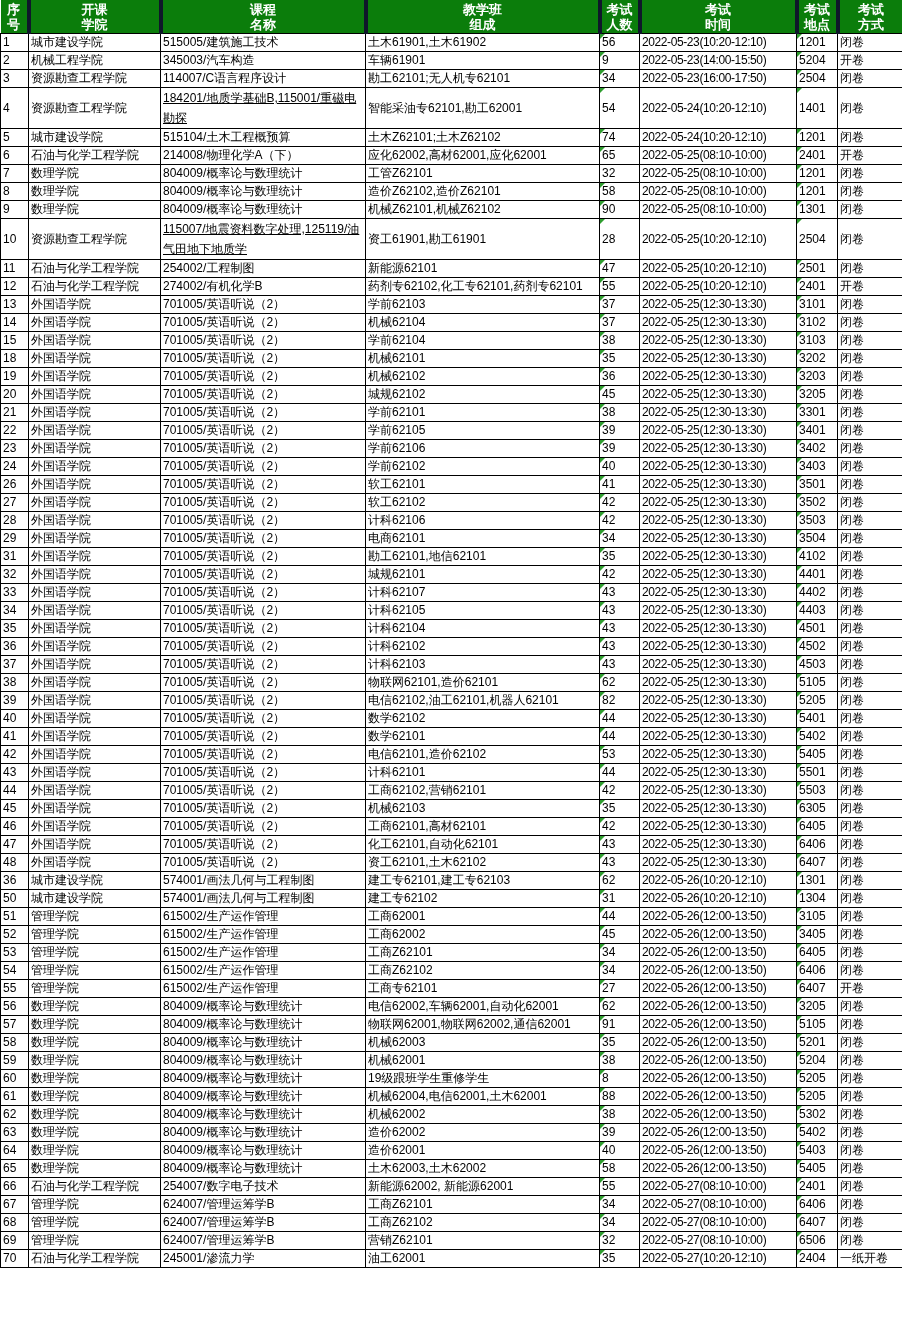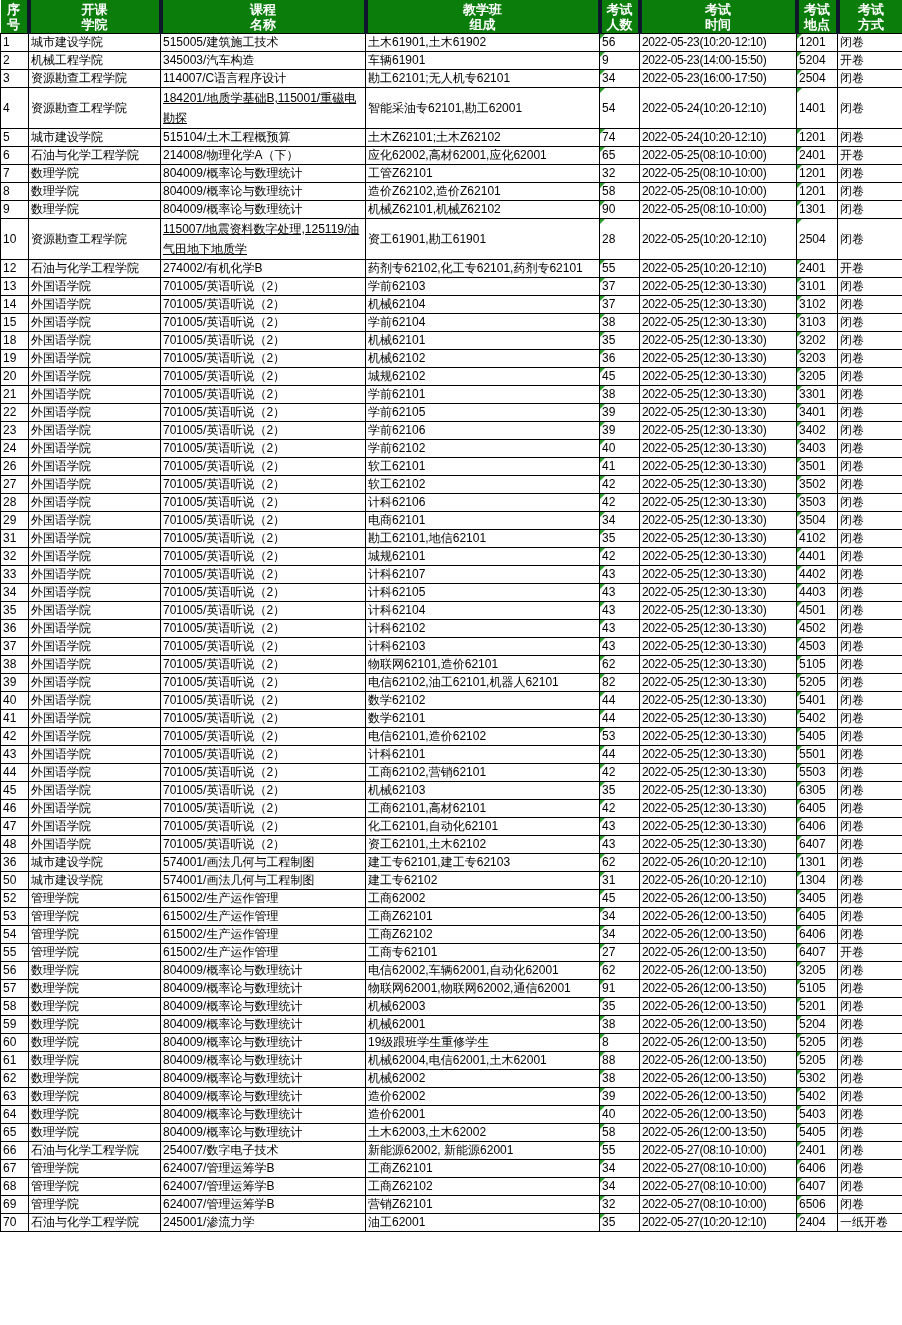--- a/index.html
+++ b/index.html
@@ -174,20 +174,30 @@
         <td class="col-0">10</td>
         <td class="col-1">资源勘查工程学院</td>
         <td class="col-2">115007/地震资料数字处理,125119/油气田地下地质学</td>
         <td class="col-3">资工61901,勘工61901</td>
         <td class="col-4">28<i class="tri"></i></td>
         <td class="col-5">2022-05-25(10:20-12:10)</td>
         <td class="col-6">2504<i class="tri"></i></td>
         <td class="col-7">闭卷</td>
       </tr>
       <tr>
+        <td class="col-0">11</td>
+        <td class="col-1">石油与化学工程学院</td>
+        <td class="col-2">254002/工程制图</td>
+        <td class="col-3">新能源62101</td>
+        <td class="col-4">47<i class="tri"></i></td>
+        <td class="col-5">2022-05-25(10:20-12:10)</td>
+        <td class="col-6">2501<i class="tri"></i></td>
+        <td class="col-7">闭卷</td>
+      </tr>
+      <tr>
         <td class="col-0">12</td>
         <td class="col-1">石油与化学工程学院</td>
         <td class="col-2">274002/有机化学B</td>
         <td class="col-3">药剂专62102,化工专62101,药剂专62101</td>
         <td class="col-4">55<i class="tri"></i></td>
         <td class="col-5">2022-05-25(10:20-12:10)</td>
         <td class="col-6">2401<i class="tri"></i></td>
         <td class="col-7">开卷</td>
       </tr>
       <tr>
@@ -524,20 +534,30 @@
         <td class="col-0">50</td>
         <td class="col-1">城市建设学院</td>
         <td class="col-2">574001/画法几何与工程制图</td>
         <td class="col-3">建工专62102</td>
         <td class="col-4">31<i class="tri"></i></td>
         <td class="col-5">2022-05-26(10:20-12:10)</td>
         <td class="col-6">1304<i class="tri"></i></td>
         <td class="col-7">闭卷</td>
       </tr>
       <tr>
+        <td class="col-0">51</td>
+        <td class="col-1">管理学院</td>
+        <td class="col-2">615002/生产运作管理</td>
+        <td class="col-3">工商62001</td>
+        <td class="col-4">44<i class="tri"></i></td>
+        <td class="col-5">2022-05-26(12:00-13:50)</td>
+        <td class="col-6">3105<i class="tri"></i></td>
+        <td class="col-7">闭卷</td>
+      </tr>
+      <tr>
         <td class="col-0">52</td>
         <td class="col-1">管理学院</td>
         <td class="col-2">615002/生产运作管理</td>
         <td class="col-3">工商62002</td>
         <td class="col-4">45<i class="tri"></i></td>
         <td class="col-5">2022-05-26(12:00-13:50)</td>
         <td class="col-6">3405<i class="tri"></i></td>
         <td class="col-7">闭卷</td>
       </tr>
       <tr>

